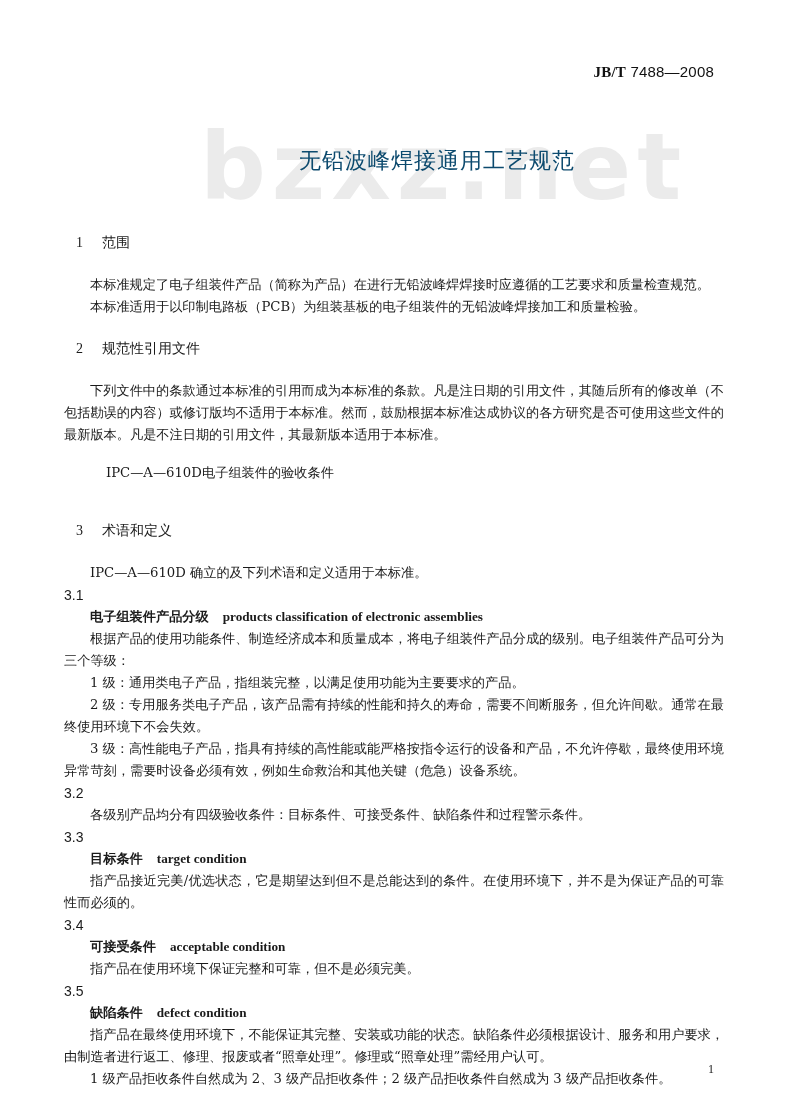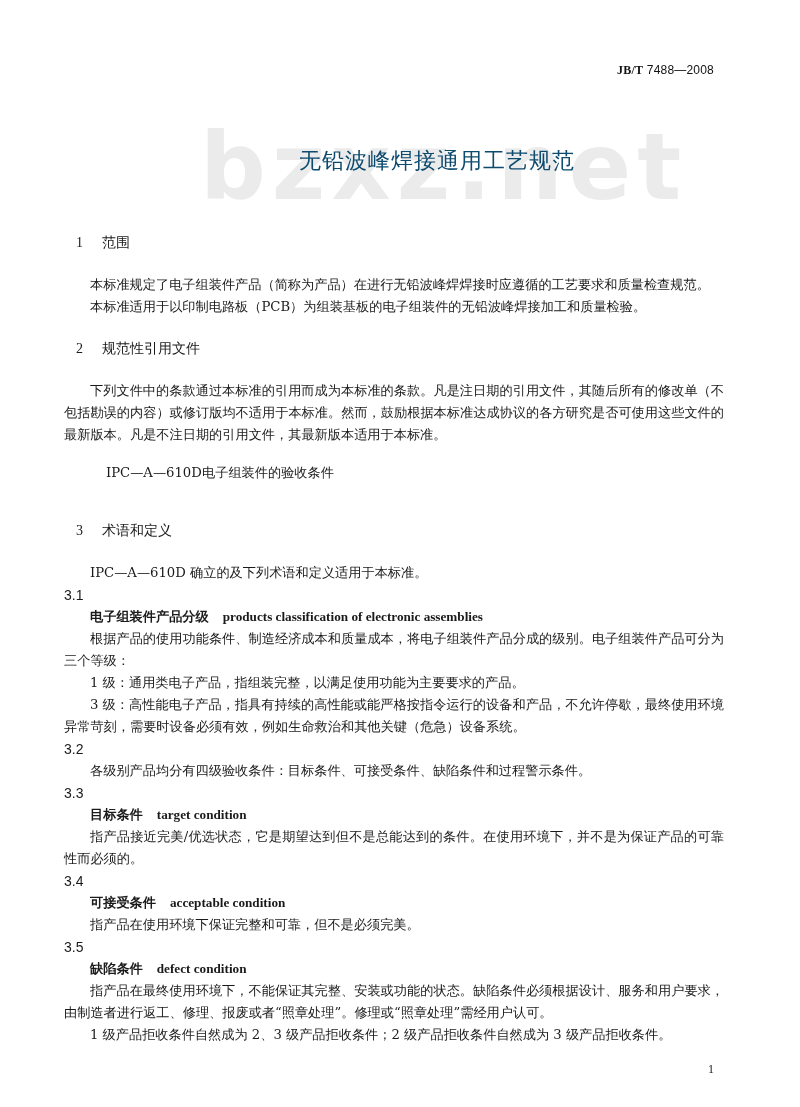--- a/index.html
+++ b/index.html
@@ -4,21 +4,21 @@
 <style>
   html, body { margin: 0; padding: 0; background: #ffffff; }
   body {
     width: 800px; height: 1107px; position: relative; overflow: hidden;
     font-family: "DejaVu Serif", "Liberation Serif", serif;
     color: #1a1a1a;
   }
   .std-code {
     position: absolute; top: 63px; right: 86px;
     font-family: "Liberation Sans", "DejaVu Sans", sans-serif;
-    font-size: 12px; letter-spacing: 0.2px; color: #111;
+    font-size: 15px; letter-spacing: 0.2px; color: #111;
   }
   .std-code b { font-family: "Liberation Serif", serif; font-weight: bold; }
   .watermark {
     position: absolute; left: 200px; top: 118px; width: 360px; height: 100px;
     font-family: "DejaVu Sans", "Liberation Sans", sans-serif;
     font-weight: bold; font-size: 92px; line-height: 100px; letter-spacing: 6px;
     color: #ebebeb; text-align: center; user-select: none;
   }
   .doc-title {
     position: absolute; left: 0; width: 800px; top: 146px; text-align: center;
@@ -85,20 +85,21 @@
   </div>
   <div class="gap-s"></div>
   <p class="p">IPC—A—610D 确立的及下列术语和定义适用于本标准。</p>
 
   <div class="clause-num">3.1</div>
   <p class="term">
     <span>电子组装件产品分级</span><span class="en">products classification of electronic assemblies</span>
   </p>
   <p class="p">根据产品的使用功能条件、制造经济成本和质量成本，将电子组装件产品分成的级别。电子组装件产品可分为三个等级：</p>
   <p class="p">1 级：通用类电子产品，指组装完整，以满足使用功能为主要要求的产品。</p>
+  <p class="p">2 级：专用服务类电子产品，该产品需有持续的性能和持久的寿命，需要不间断服务，但允许间歇。通常在最终使用环境下不会失效。</p>
   <p class="p">3 级：高性能电子产品，指具有持续的高性能或能严格按指令运行的设备和产品，不允许停歇，最终使用环境异常苛刻，需要时设备必须有效，例如生命救治和其他关键（危急）设备系统。</p>
 
   <div class="clause-num">3.2</div>
   <p class="p">各级别产品均分有四级验收条件：目标条件、可接受条件、缺陷条件和过程警示条件。</p>
 
   <div class="clause-num">3.3</div>
   <p class="term">
     <span>目标条件</span><span class="en">target condition</span>
   </p>
   <p class="p">指产品接近完美/优选状态，它是期望达到但不是总能达到的条件。在使用环境下，并不是为保证产品的可靠性而必须的。</p>

